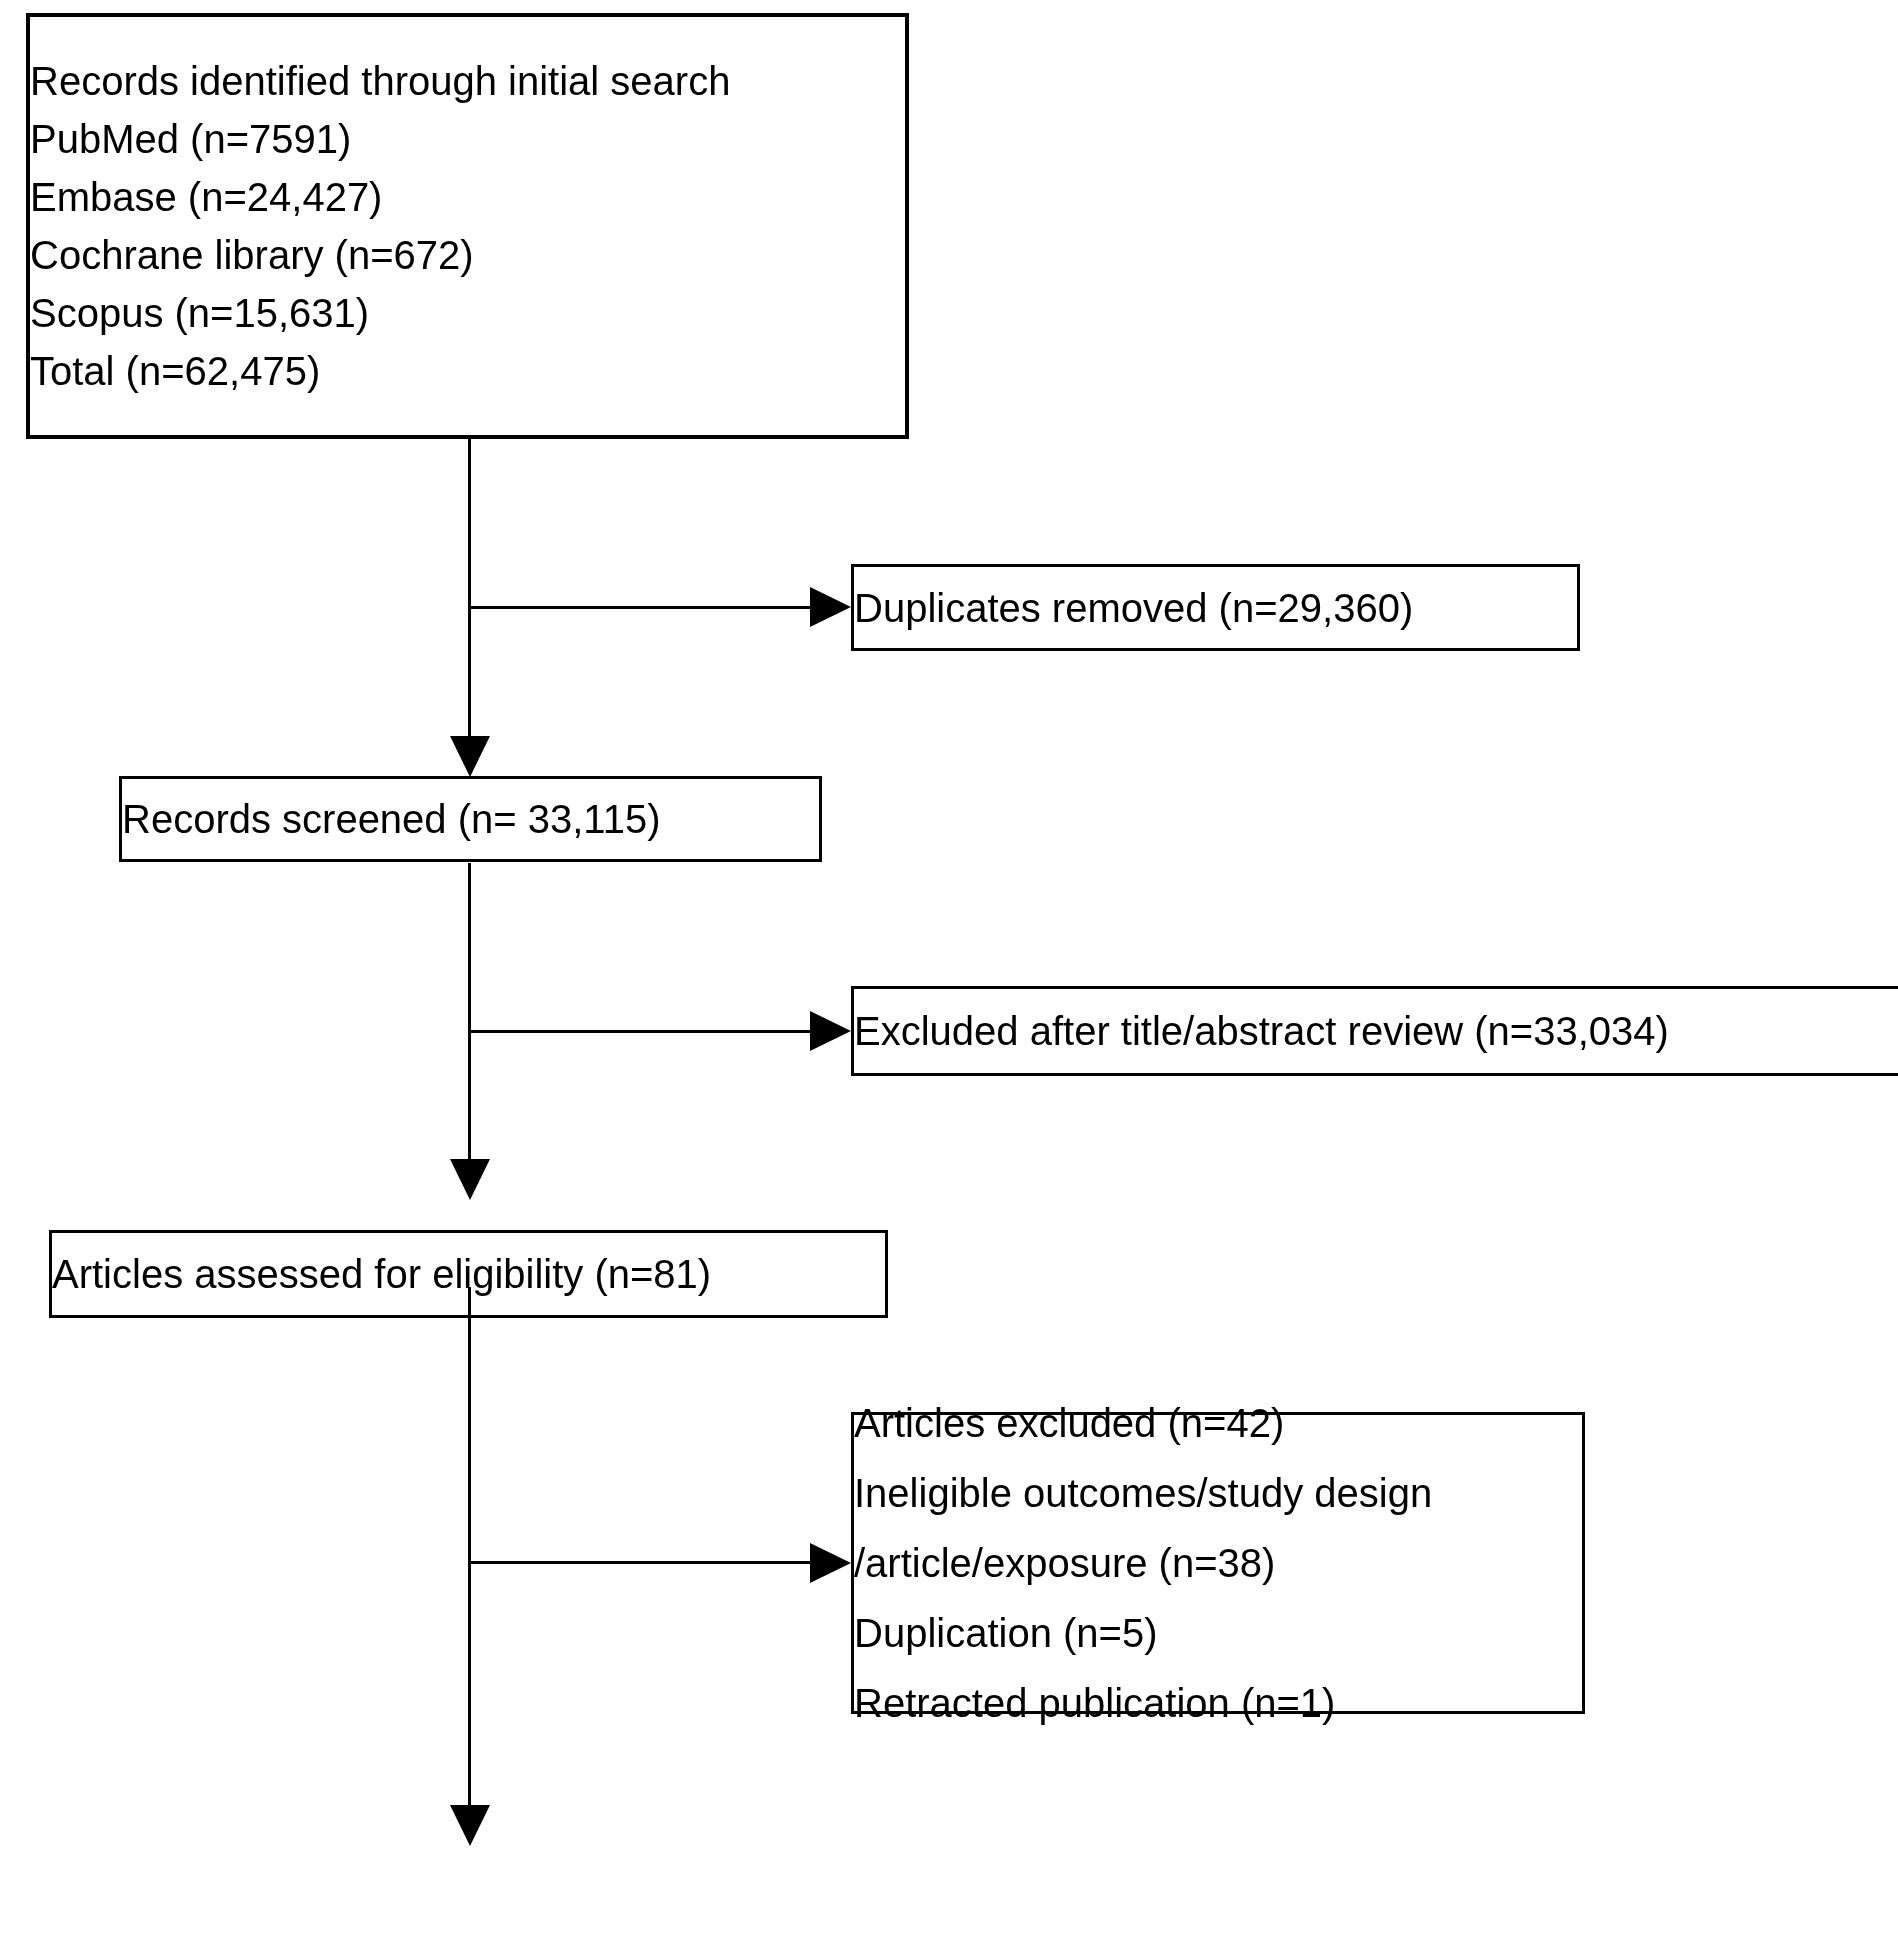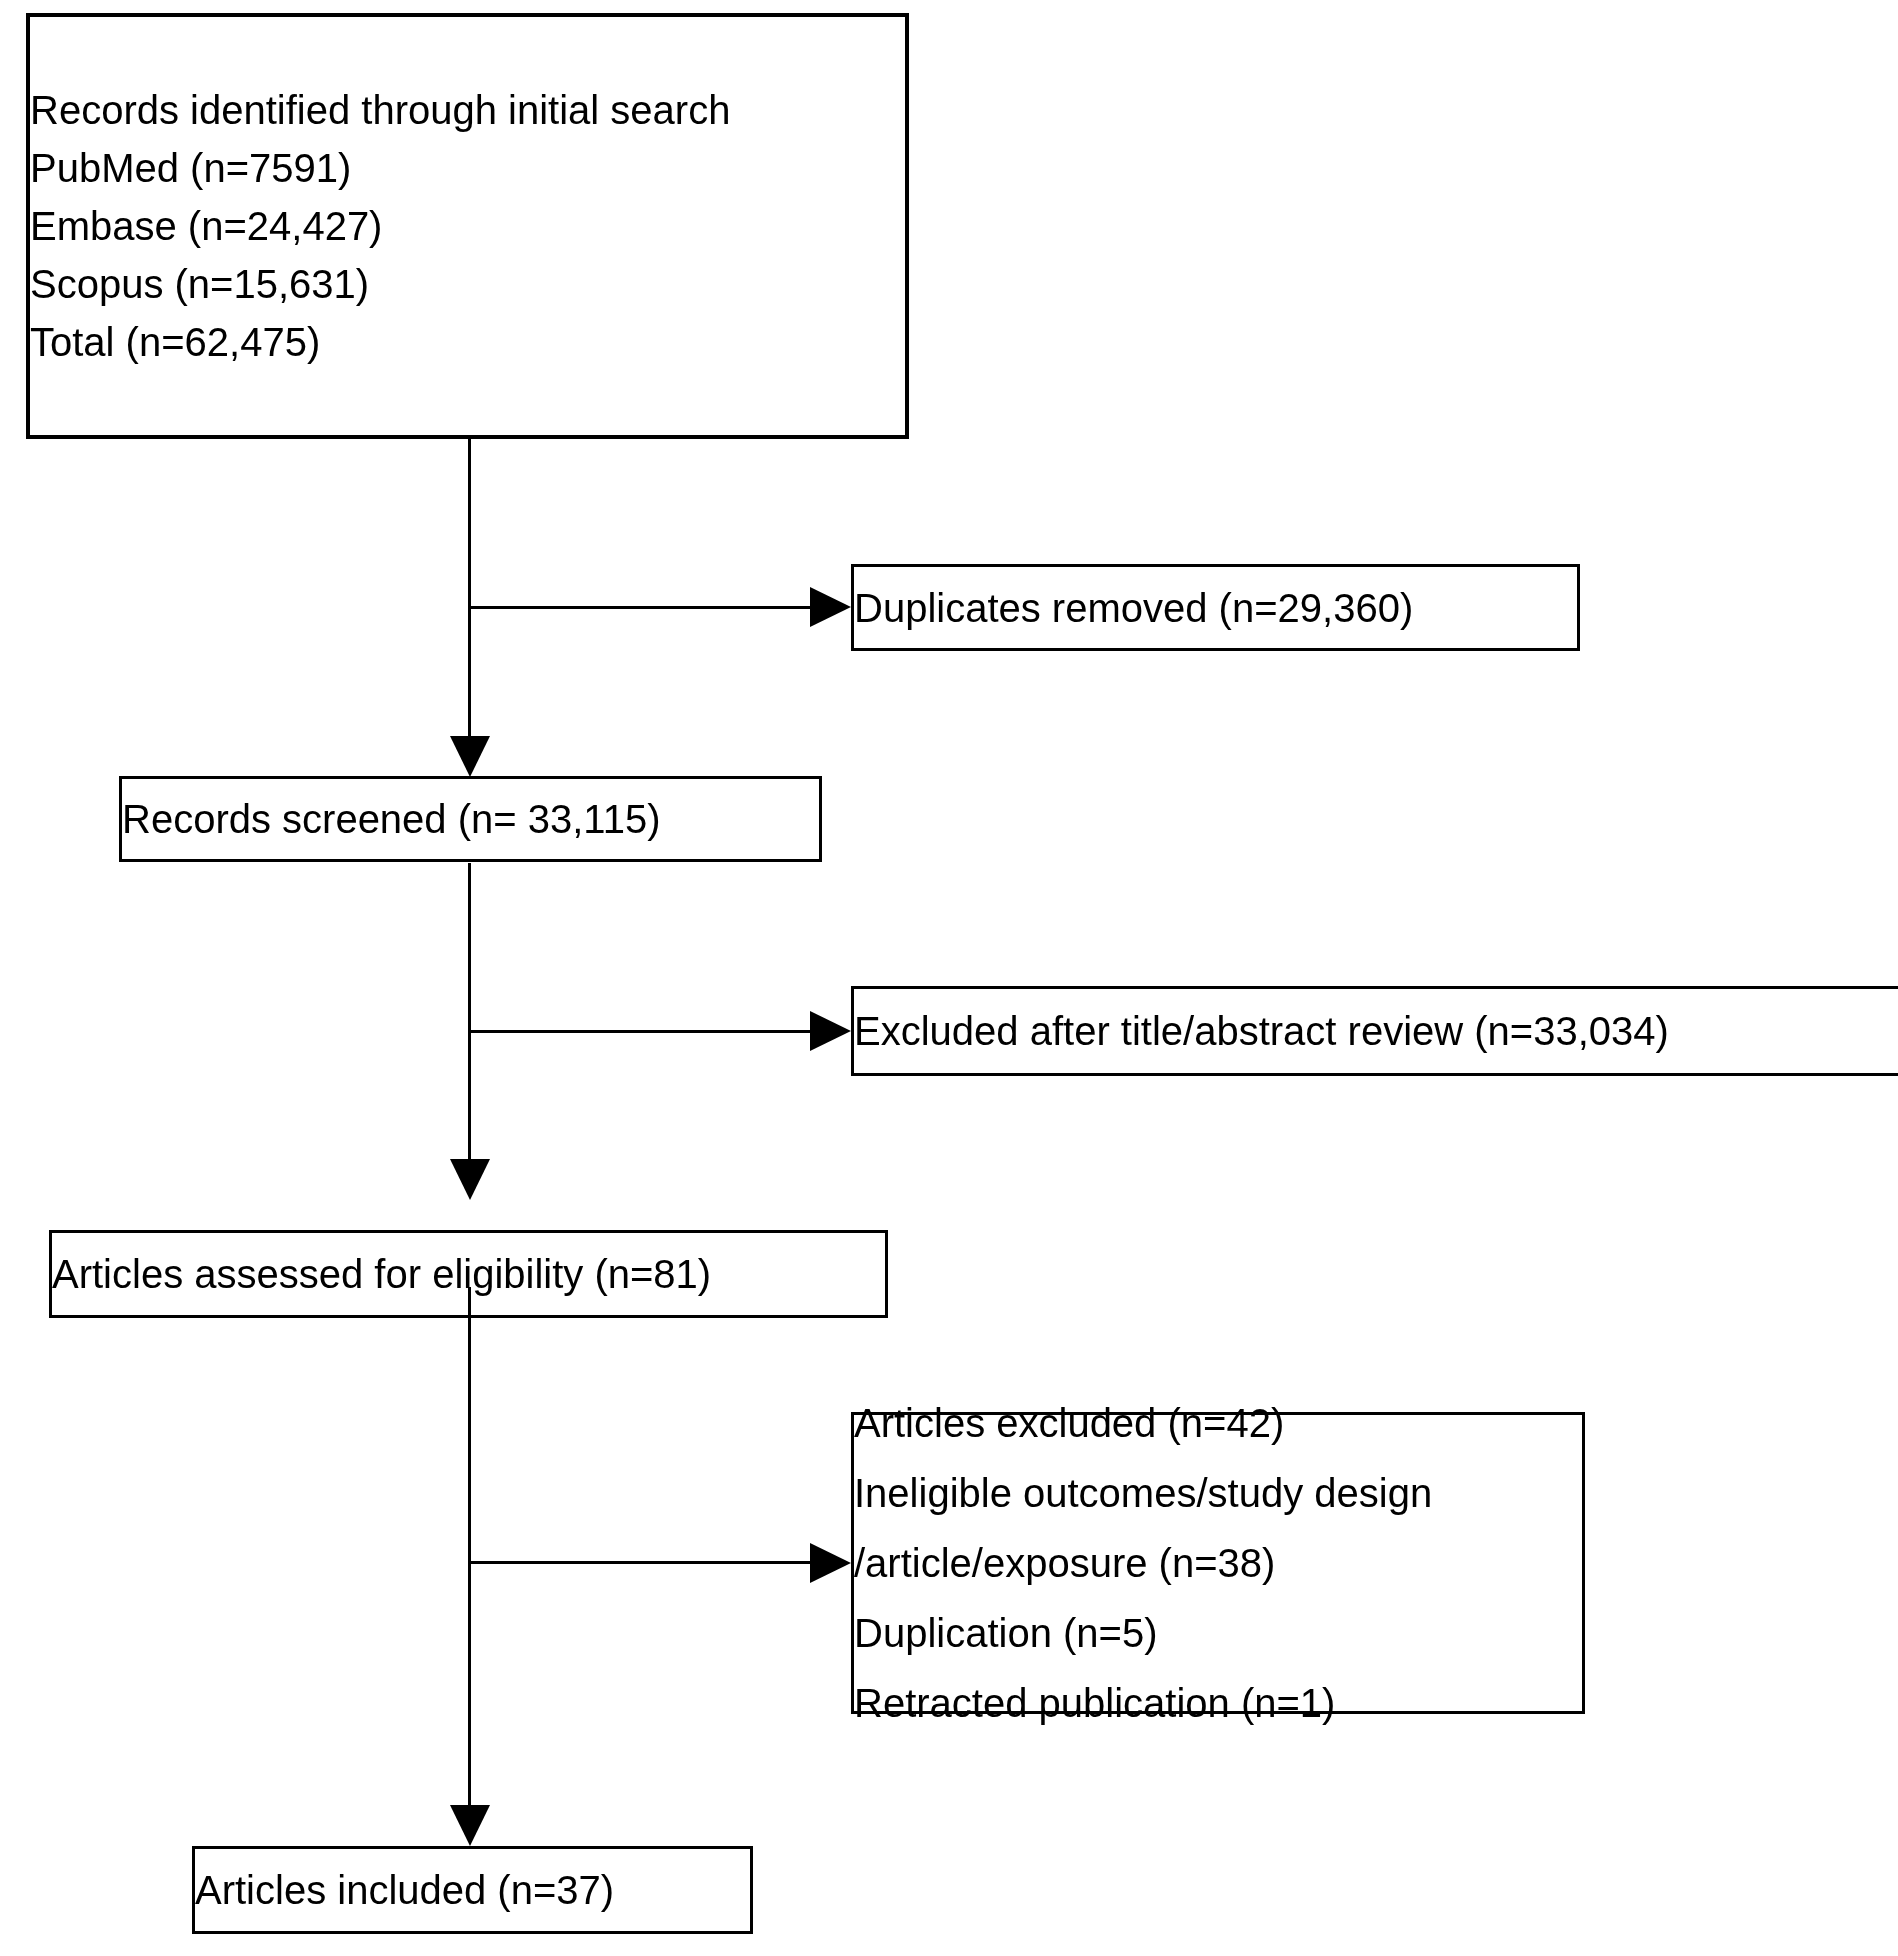--- a/index.html
+++ b/index.html
@@ -65,20 +65,21 @@
 </style>
 </head>
 <body>
 
 <div class="canvas">
 
   <div class="box thick" id="box-identification">
     <div>Records identified through initial search</div>
     <div>PubMed (n=7591)</div>
     <div>Embase (n=24,427)</div>
+    <div>Cochrane library (n=672)</div>
     <div>Scopus (n=15,631)</div>
     <div>Total (n=62,475)</div>
   </div>
 
   <div class="vline" id="trunk-1"></div>
   <div class="arrow-down" id="arrowhead-down-1"></div>
 
   <div class="hline" id="branch-1"></div>
   <div class="arrow-right" id="arrowhead-right-1"></div>
   <div class="box" id="box-duplicates">
@@ -108,18 +109,15 @@
   <div class="hline" id="branch-3"></div>
   <div class="arrow-right" id="arrowhead-right-3"></div>
   <div class="box" id="box-articles-excluded">
     <div>Articles excluded (n=42)</div>
     <div>Ineligible outcomes/study design</div>
     <div>/article/exposure (n=38)</div>
     <div>Duplication (n=5)</div>
     <div>Retracted publication (n=1)</div>
   </div>
 
-  <div class="box" id="box-included">
-    <div>Articles included (n=37)</div>
-  </div>
 
 </div>
 
 
 </body></html>

